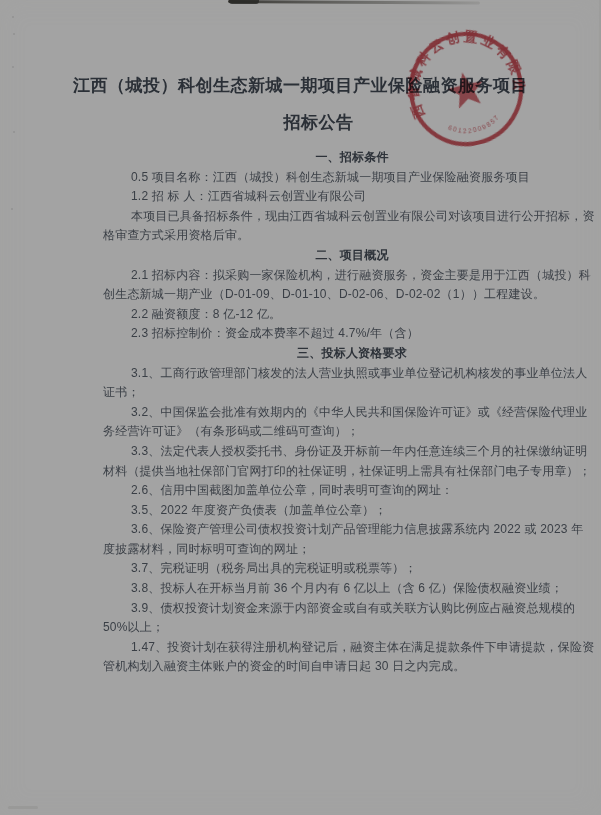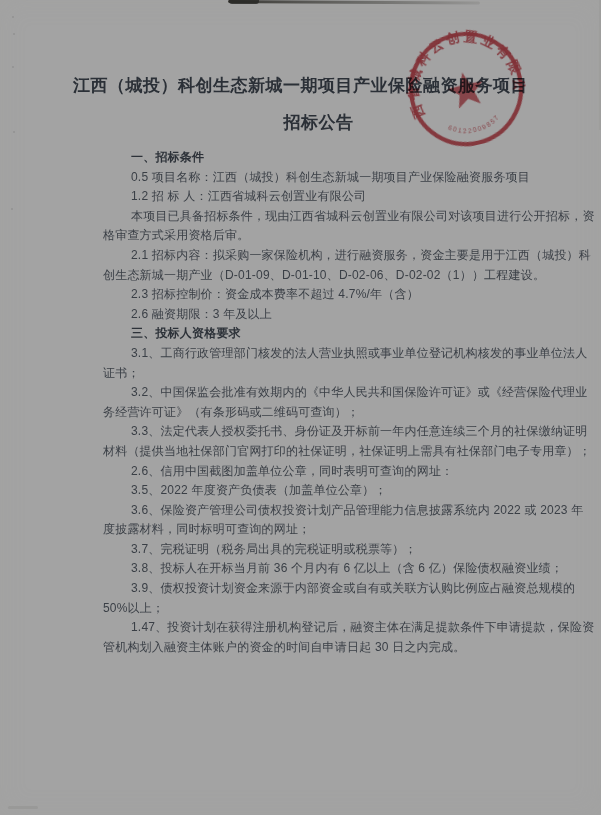--- a/index.html
+++ b/index.html
@@ -41,21 +41,21 @@
     white-space:nowrap;
   }
   .title-1{top:74px;}
   .title-2{top:111px;margin-left:36px;}
   
   .doc-body{
     position:absolute;top:148px;left:103px;width:470px;
     font-size:12px;color:#3a3f46;
   }
   .line{height:19.6px;line-height:19.6px;white-space:nowrap;letter-spacing:.2px;}
-  .line.heading{font-weight:bold;color:#2d3239;padding-left:28px;}
+  .line.heading{font-weight:bold;color:#2d3239;padding-left:28px;text-align:center;}
   .line.item{padding-left:28px;}
   .line.cont{padding-left:0;}
   
   .seal{
     position:absolute;left:401px;top:24px;width:130px;height:130px;
     mix-blend-mode:multiply;opacity:.92;
     transform:rotate(-13deg);
     filter:blur(.2px);
   }
 </style>
@@ -78,24 +78,25 @@
 
   <div class="title-line title-1">江西（城投）科创生态新城一期项目产业保险融资服务项目</div>
   <div class="title-line title-2">招标公告</div>
 
   <div class="doc-body">
       <div class="line heading">一、招标条件</div>
       <div class="line item">0.5 项目名称：江西（城投）科创生态新城一期项目产业保险融资服务项目</div>
       <div class="line item">1.2 招 标 人：江西省城科云创置业有限公司</div>
       <div class="line item">本项目已具备招标条件，现由江西省城科云创置业有限公司对该项目进行公开招标，资</div>
       <div class="line cont">格审查方式采用资格后审。</div>
+      <div class="line heading">二、项目概况</div>
       <div class="line item">2.1 招标内容：拟采购一家保险机构，进行融资服务，资金主要是用于江西（城投）科</div>
       <div class="line cont">创生态新城一期产业（D-01-09、D-01-10、D-02-06、D-02-02（1））工程建设。</div>
+      <div class="line item">2.2 融资额度：8 亿-12 亿。</div>
       <div class="line item">2.3 招标控制价：资金成本费率不超过 4.7%/年（含）</div>
-      <div class="line item">2.6 融资期限：3 年及以上</div>
       <div class="line heading">三、投标人资格要求</div>
       <div class="line item">3.1、工商行政管理部门核发的法人营业执照或事业单位登记机构核发的事业单位法人</div>
       <div class="line cont">证书；</div>
       <div class="line item">3.2、中国保监会批准有效期内的《中华人民共和国保险许可证》或《经营保险代理业</div>
       <div class="line cont">务经营许可证》（有条形码或二维码可查询）；</div>
       <div class="line item">3.3、法定代表人授权委托书、身份证及开标前一年内任意连续三个月的社保缴纳证明</div>
       <div class="line cont">材料（提供当地社保部门官网打印的社保证明，社保证明上需具有社保部门电子专用章）；</div>
       <div class="line item">2.6、信用中国截图加盖单位公章，同时表明可查询的网址：</div>
       <div class="line item">3.5、2022 年度资产负债表（加盖单位公章）；</div>
       <div class="line item">3.6、保险资产管理公司债权投资计划产品管理能力信息披露系统内 2022 或 2023 年</div>

